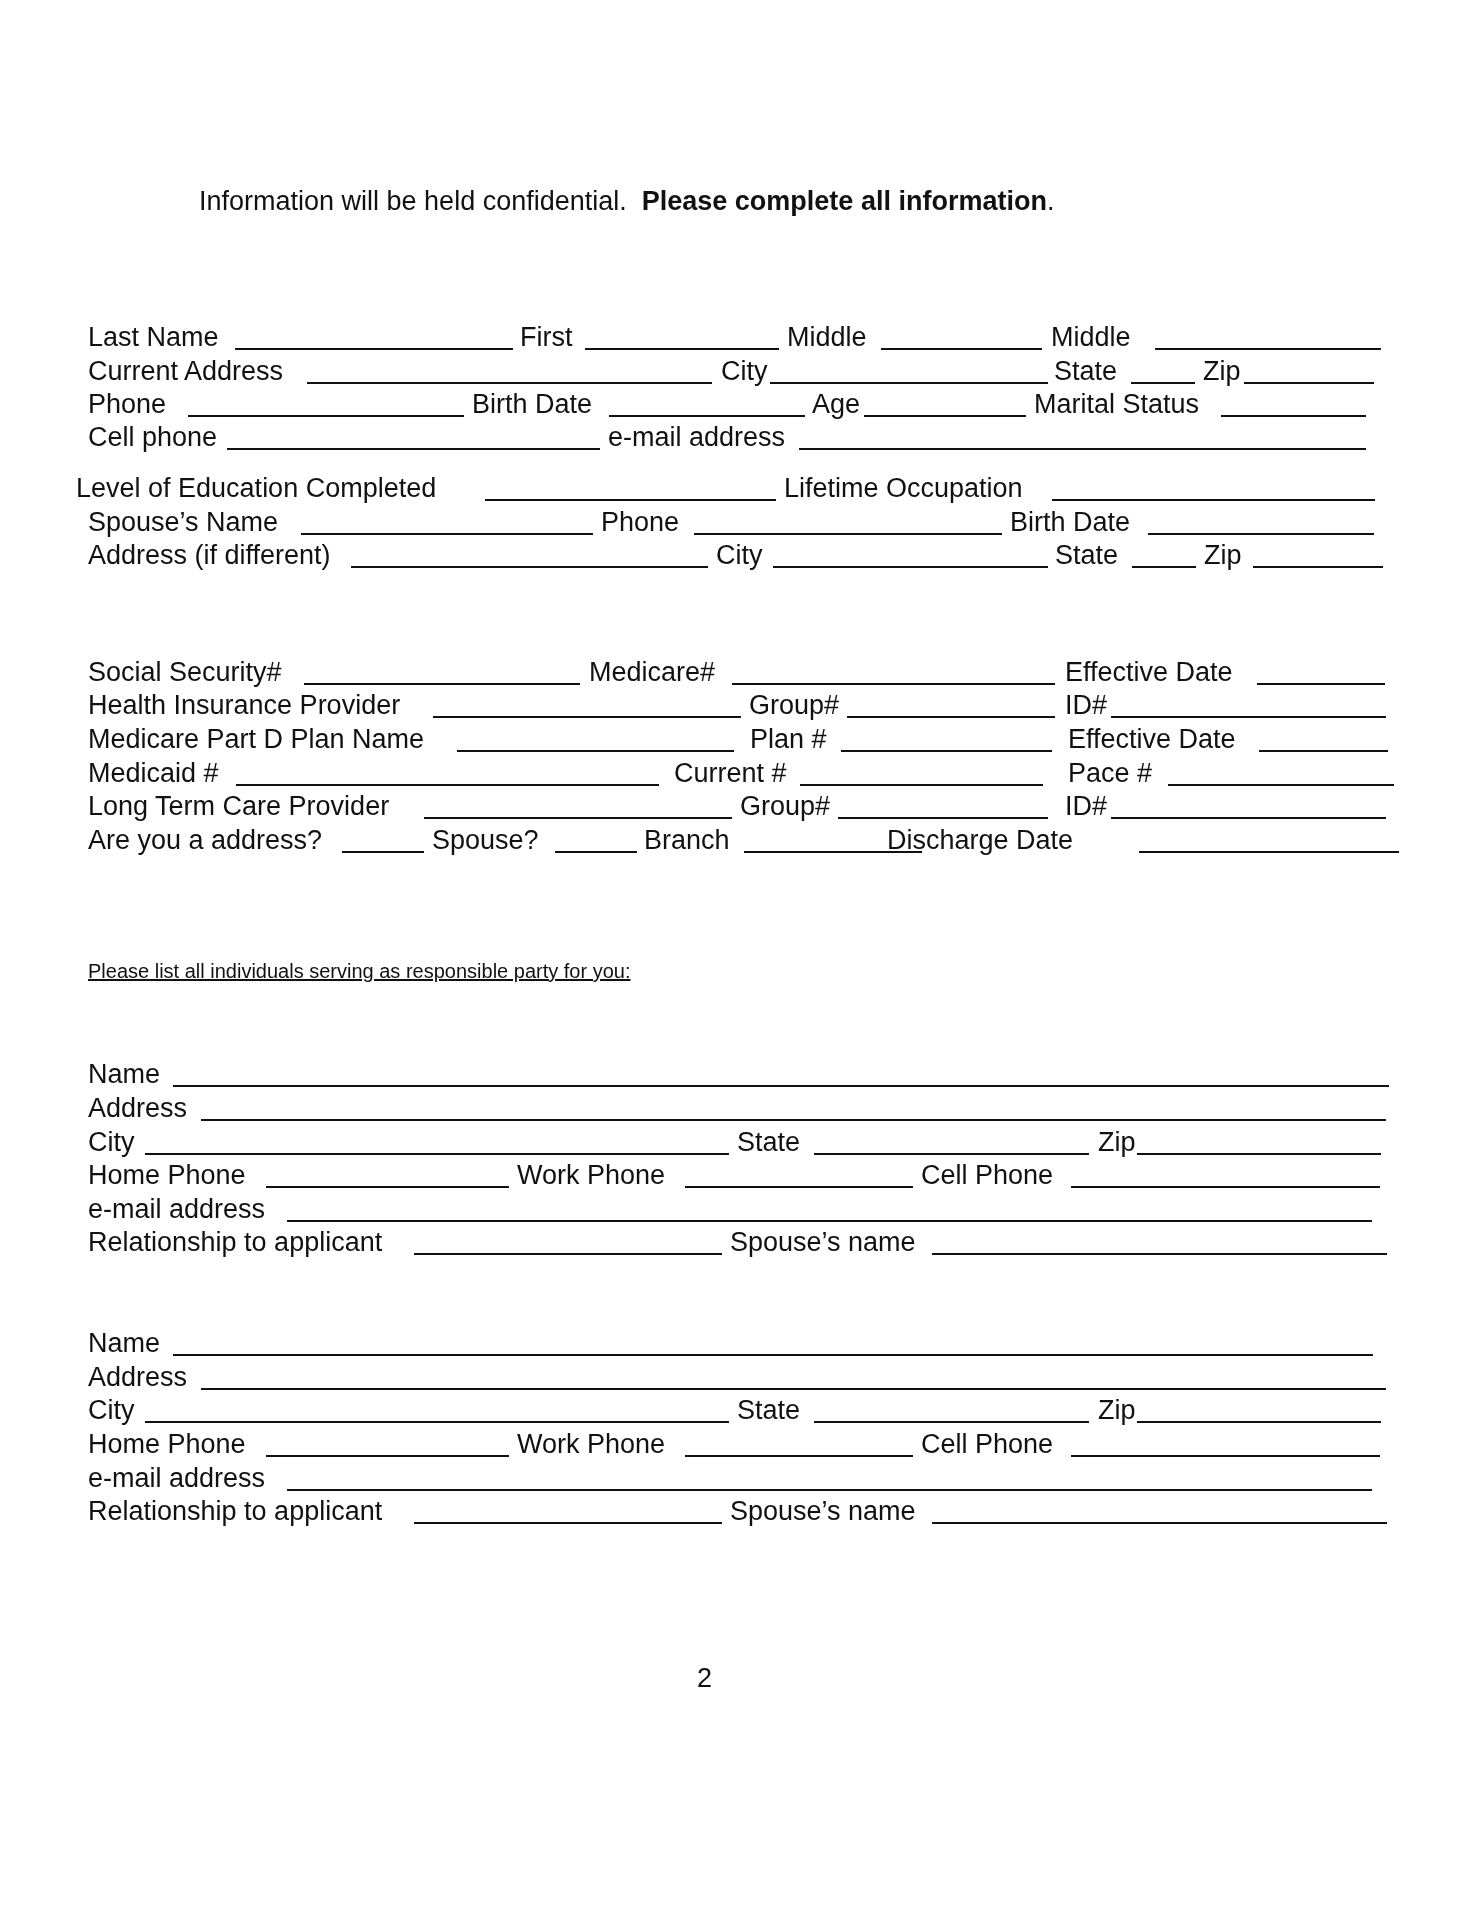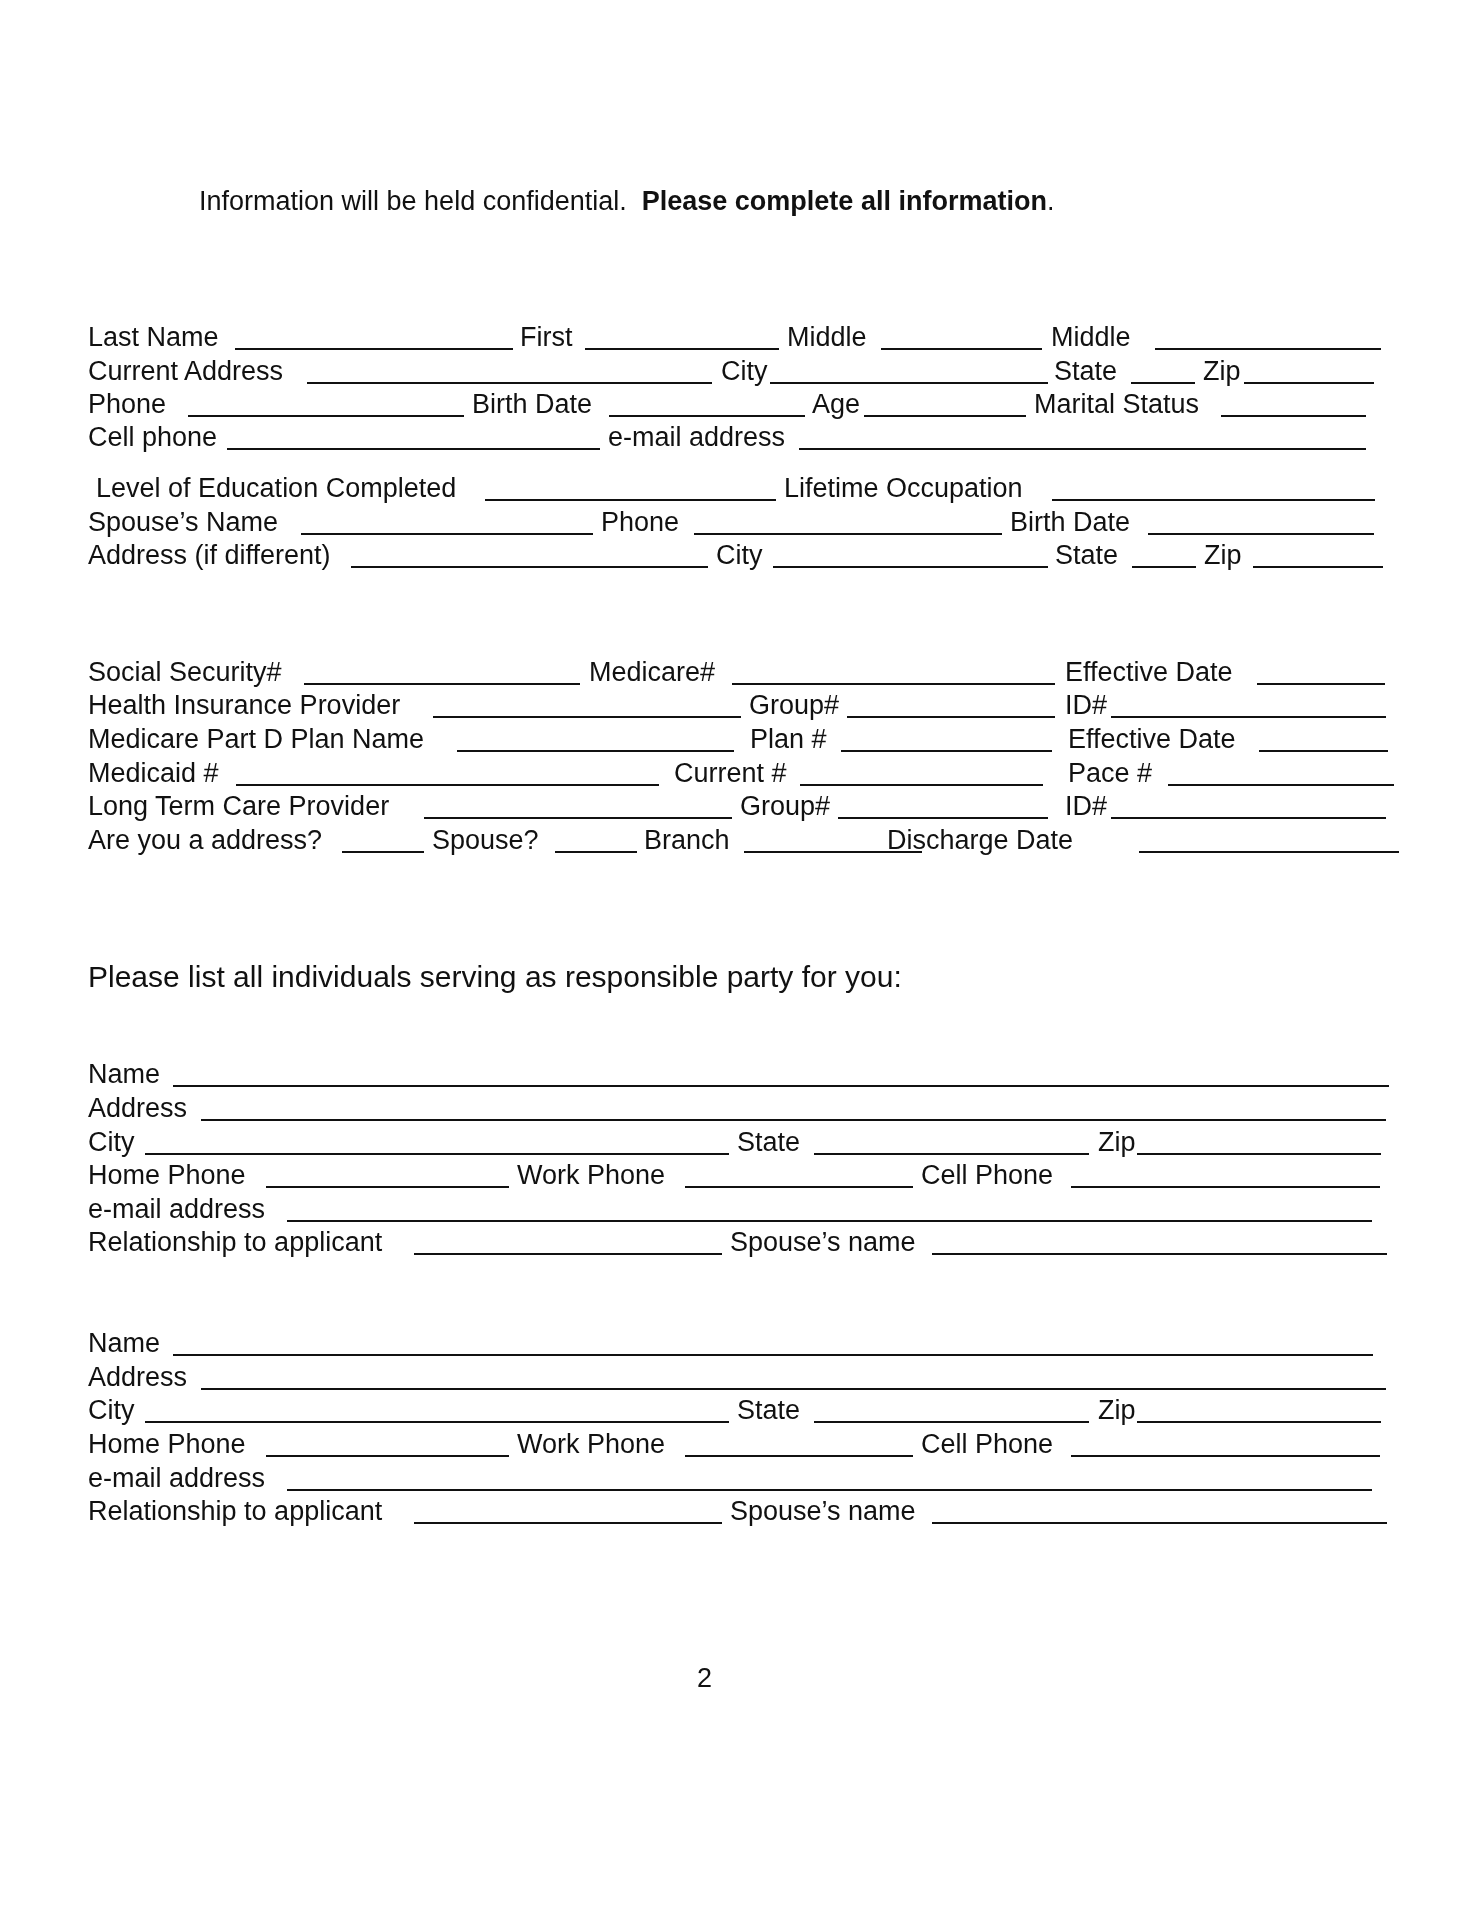--- a/index.html
+++ b/index.html
@@ -4,21 +4,21 @@
 <style>
   html, body { margin: 0; padding: 0; background: #ffffff; }
   body { width: 1484px; height: 1920px; position: relative; overflow: hidden;
          font-family: "Liberation Sans", sans-serif; color: #111111; }
   .page { position: absolute; left: 0; top: 0; width: 1484px; height: 1920px; background: #fff; }
   .header { position: absolute; left: 199px; top: 186px; font-size: 27px; white-space: nowrap; }
   .header b { font-weight: bold; }
   .row { position: absolute; left: 0; width: 1484px; height: 34px; }
   .seg { position: absolute; top: 0; font-size: 27px; line-height: 30px; white-space: nowrap; }
   .blank { position: absolute; top: 26px; height: 0; border-bottom: 2px solid #111; }
-  .prompt { position: absolute; left: 88px; top: 960px; font-size: 30px; white-space: nowrap; }
+  .prompt { position: absolute; left: 88px; top: 960px; font-size: 20px; white-space: nowrap; text-decoration: underline; }
   .pagenum { position: absolute; left: 697px; top: 1663px; font-size: 27px; }
 </style>
 </head>
 <body>
 
 <div class="page">
 
   <div class="header"><span>Information will be held confidential.</span>&nbsp;&nbsp;<b>Please complete all information</b><span>.</span></div>
 
   <div class="row" style="top:322px">
@@ -52,21 +52,21 @@
     <span class="blank" style="left:1221px;width:145px"></span>
   </div>
   <div class="row" style="top:422px">
     <span class="seg" style="left:88px">Cell phone</span>
     <span class="blank" style="left:227px;width:373px"></span>
     <span class="seg" style="left:608px">e-mail address</span>
     <span class="blank" style="left:799px;width:567px"></span>
   </div>
 
   <div class="row" style="top:473px">
-    <span class="seg" style="left:96px">Level of Education Completed</span>
+    <span class="seg" style="left:76px">Level of Education Completed</span>
     <span class="blank" style="left:485px;width:291px"></span>
     <span class="seg" style="left:784px">Lifetime Occupation</span>
     <span class="blank" style="left:1052px;width:323px"></span>
   </div>
   <div class="row" style="top:507px">
     <span class="seg" style="left:88px">Spouse’s Name</span>
     <span class="blank" style="left:301px;width:292px"></span>
     <span class="seg" style="left:601px">Phone</span>
     <span class="blank" style="left:694px;width:308px"></span>
     <span class="seg" style="left:1010px">Birth Date</span>

